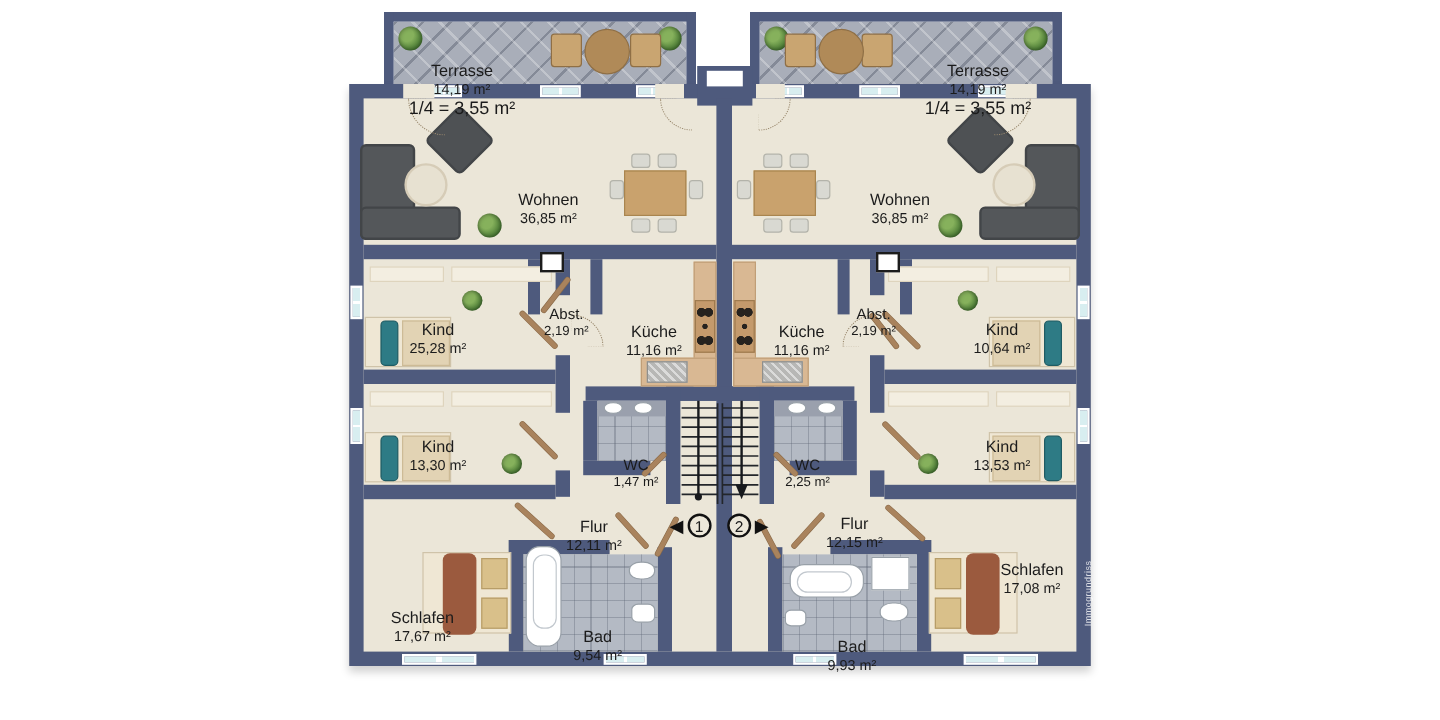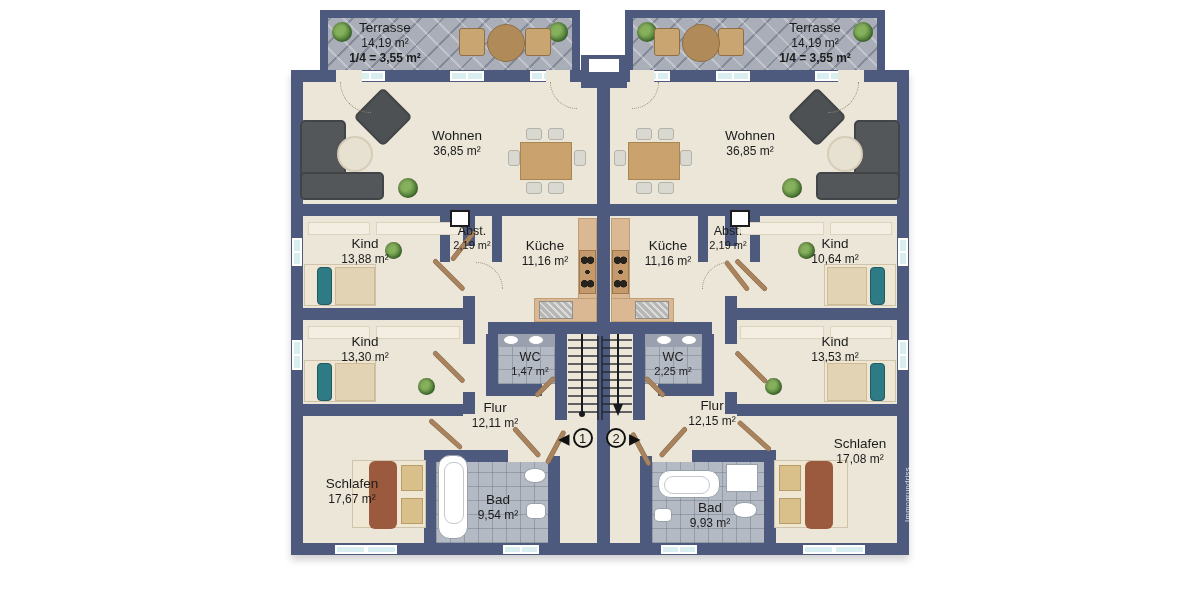--- a/index.html
+++ b/index.html
@@ -14,23 +14,23 @@
       background-image:repeating-linear-gradient(45deg,rgba(255,255,255,.28) 0 2px,transparent 2px 16px),
                        repeating-linear-gradient(-45deg,rgba(73,80,97,.38) 0 2px,transparent 2px 16px);}
   .tileB{position:absolute;background-color:#b4bac4;
       background-image:repeating-linear-gradient(0deg,rgba(90,98,114,.35) 0 1px,transparent 1px 14px),
                        repeating-linear-gradient(90deg,rgba(90,98,114,.35) 0 1px,transparent 1px 14px);}
   .winh{position:absolute;background:linear-gradient(90deg,#d8eef0 46%,#fff 46% 54%,#d8eef0 54%);
         border:2px solid #fff;box-sizing:border-box;}
   .winv{position:absolute;background:linear-gradient(180deg,#d8eef0 46%,#fff 46% 54%,#d8eef0 54%);
         border:2px solid #fff;box-sizing:border-box;}
   .label{position:absolute;text-align:center;line-height:1.22;}
-  .rname{font-size:13.5px;}
+  .rname{font-size:13.5px;margin-top:31px;}
   .rarea{font-size:12px;}
-  .rnote{font-size:12px;font-weight:bold;}
+  .rnote{font-size:15px;}
   .sm .rname{font-size:12.5px;} .sm .rarea{font-size:11px;}
   .leaf{position:absolute;height:4px;background:#a9835d;border-radius:2px;transform-origin:left center;
         box-shadow:0 0 0 .5px #8a6a48;}
   .arcBL{position:absolute;border-left:1.6px dotted #9b8a6f;border-bottom:1.6px dotted #9b8a6f;
          border-bottom-left-radius:100%;}
   .arcBR{position:absolute;border-right:1.6px dotted #9b8a6f;border-bottom:1.6px dotted #9b8a6f;
          border-bottom-right-radius:100%;}
   .arcTL{position:absolute;border-left:1.6px dotted #9b8a6f;border-top:1.6px dotted #9b8a6f;
          border-top-left-radius:100%;}
   .arcTR{position:absolute;border-right:1.6px dotted #9b8a6f;border-top:1.6px dotted #9b8a6f;
@@ -333,21 +333,21 @@
     <div class="rname">Wohnen</div>
     <div class="rarea">36,85 m²</div>
   </div>
   <div class="label" style="left:685px;top:128px;width:130px">
     <div class="rname">Wohnen</div>
     <div class="rarea">36,85 m²</div>
   </div>
 
   <div class="label" style="left:320px;top:236px;width:90px">
     <div class="rname">Kind</div>
-    <div class="rarea">13,88 m²</div>
+    <div class="rarea">25,28 m²</div>
   </div>
   <div class="label" style="left:790px;top:236px;width:90px">
     <div class="rname">Kind</div>
     <div class="rarea">10,64 m²</div>
   </div>
 
   <div class="label sm" style="left:444px;top:224px;width:56px">
     <div class="rname">Abst.</div>
     <div class="rarea">2,19 m²</div>
   </div>

